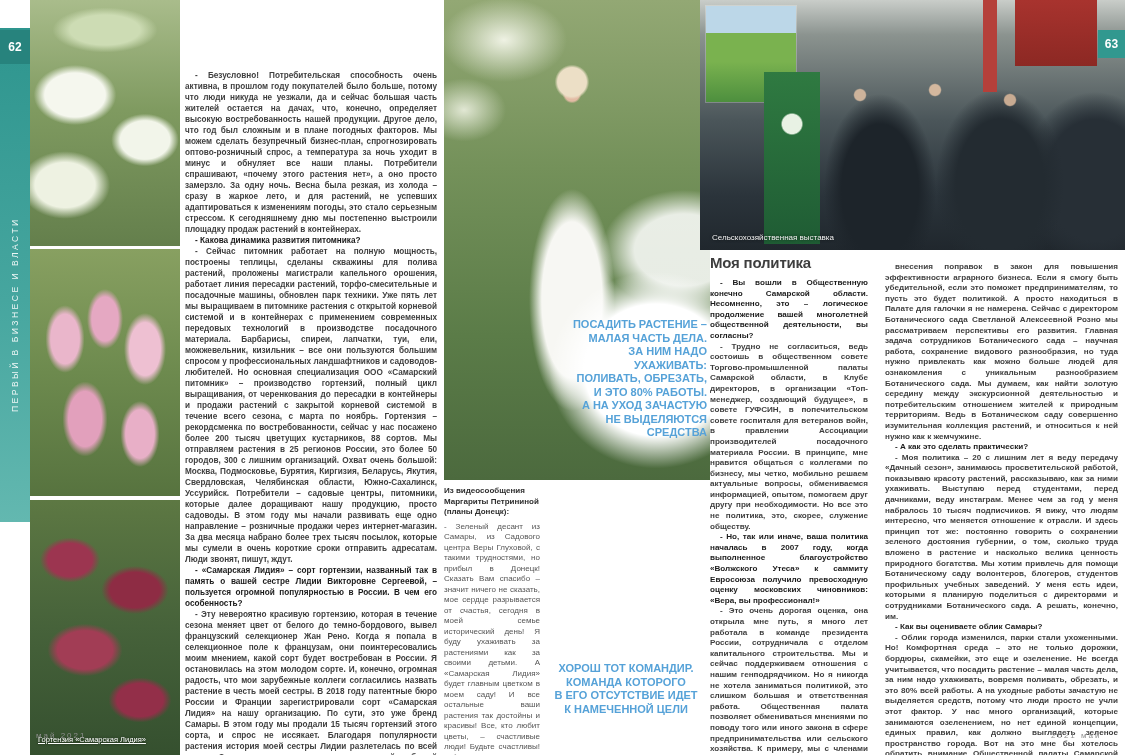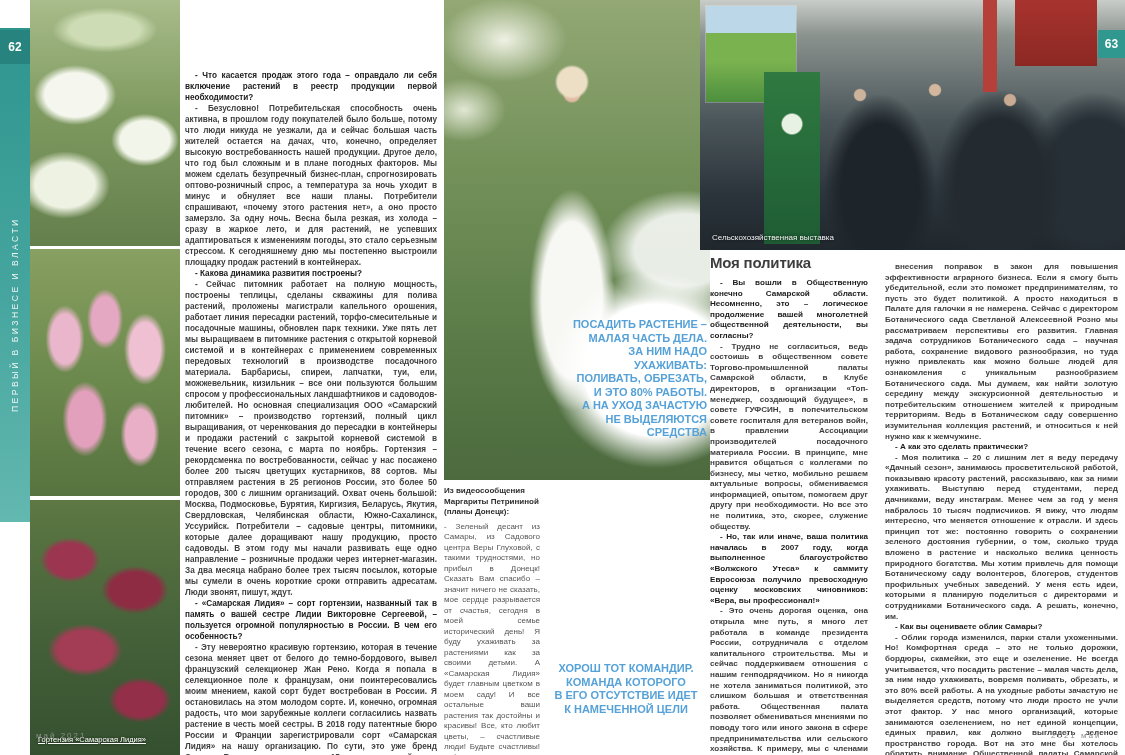--- a/index.html
+++ b/index.html
@@ -112,23 +112,22 @@
   <div class="abs spine-text">первый в бизнесе и власти</div>
 
   <div class="abs ph ph1"></div>
   <div class="abs ph ph2"></div>
   <div class="abs ph ph3">
     <div class="ph-cap">Гортензия «Самарская Лидия»</div>
   </div>
 
   <div class="abs art left-art">
     <div id="left-blocks">
-        <p class="q">- Что касается продаж этого года – оправдало ли себя включение растений в реестр продукции первой необходимости?</p>
         <p class="a">- Безусловно! Потребительская способность очень активна, в прошлом году покупателей было больше, потому что люди никуда не уезжали, да и сейчас большая часть жителей остается на дачах, что, конечно, определяет высокую востребованность нашей продукции. Другое дело, что год был сложным и в плане погодных факторов. Мы можем сделать безупречный бизнес-план, спрогнозировать оптово-розничный спрос, а температура за ночь уходит в минус и обнуляет все наши планы. Потребители спрашивают, «почему этого растения нет», а оно просто замерзло. За одну ночь. Весна была резкая, из холода – сразу в жаркое лето, и для растений, не успевших адаптироваться к изменениям погоды, это стало серьезным стрессом. К сегодняшнему дню мы постепенно выстроили площадку продаж растений в контейнерах.</p>
-        <p class="q">- Какова динамика развития построены?</p>
+        <p class="q">- Какова динамика развития питомника?</p>
         <p class="a">- Сейчас питомник работает на полную мощность, построены теплицы, сделаны скважины для полива растений, проложены магистрали капельного орошения, работает линия пересадки растений, торфо-смесительные и посадочные машины, обновлен парк техники. Уже пять лет мы выращиваем в питомнике растения с открытой корневой системой и в контейнерах с применением современных передовых технологий в производстве посадочного материала. Барбарисы, спиреи, лапчатки, туи, ели, можжевельник, кизильник – все они пользуются большим спросом у профессиональных ландшафтников и садоводов-любителей. Но основная специализация ООО «Самарский питомник» – производство гортензий, полный цикл выращивания, от черенкования до пересадки в контейнеры и продажи растений с закрытой корневой системой в течение всего сезона, с марта по ноябрь. Гортензия – рекордсменка по востребованности, сейчас у нас посажено более 200 тысяч цветущих кустарников, 88 сортов. Мы отправляем растения в 25 регионов России, это более 50 городов, 300 с лишним организаций. Охват очень большой: Москва, Подмосковье, Бурятия, Киргизия, Беларусь, Якутия, Свердловская, Челябинская области, Южно-Сахалинск, Уссурийск. Потребители – садовые центры, питомники, которые далее доращивают нашу продукцию, просто садоводы. В этом году мы начали развивать еще одно направление – розничные продажи через интернет-магазин. За два месяца набрано более трех тысяч посылок, которые мы сумели в очень короткие сроки отправить адресатам. Люди звонят, пишут, ждут.</p>
         <p class="q">- «Самарская Лидия» – сорт гортензии, названный так в память о вашей сестре Лидии Викторовне Сергеевой, – пользуется огромной популярностью в России. В чем его особенность?</p>
         <p class="a">- Эту невероятно красивую гортензию, которая в течение сезона меняет цвет от белого до темно-бордового, вывел французский селекционер Жан Рено. Когда я попала в селекционное поле к французам, они поинтересовались моим мнением, какой сорт будет востребован в России. Я остановилась на этом молодом сорте. И, конечно, огромная радость, что мои зарубежные коллеги согласились назвать растение в честь моей сестры. В 2018 году патентные бюро России и Франции зарегистрировали сорт «Самарская Лидия» на нашу организацию. По сути, это уже бренд Самары. В этом году мы продали 15 тысяч гортензий этого сорта, и спрос не иссякает. Благодаря популярности растения история моей сестры Лидии разлетелась по всей стране. Это самое важное для меня: жизнь моей любимой сестры продолжается в цветах. Иногда я думаю, может, миссия Лиды на земле и была такой – оставить сорт растений в память о себе.</p>
       </div>
   </div>
 
   <div class="abs center-photo"></div>
 
   <div class="abs pq pq1" id="quote-1">
       <div>ПОСАДИТЬ РАСТЕНИЕ –</div>

